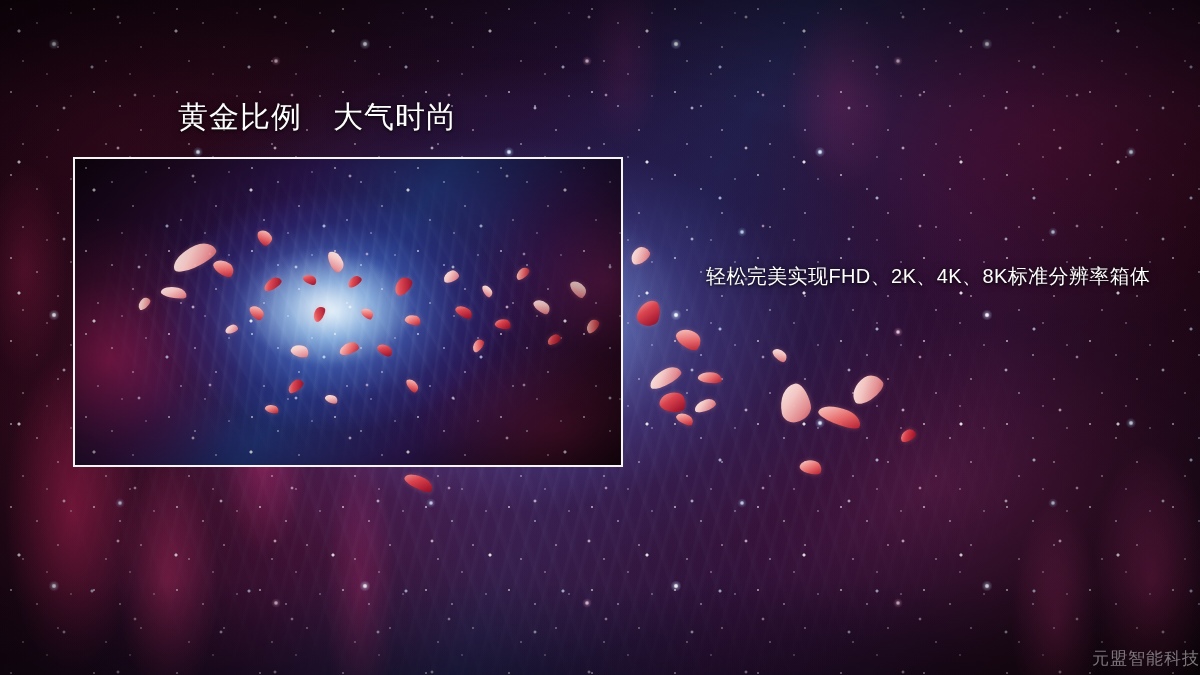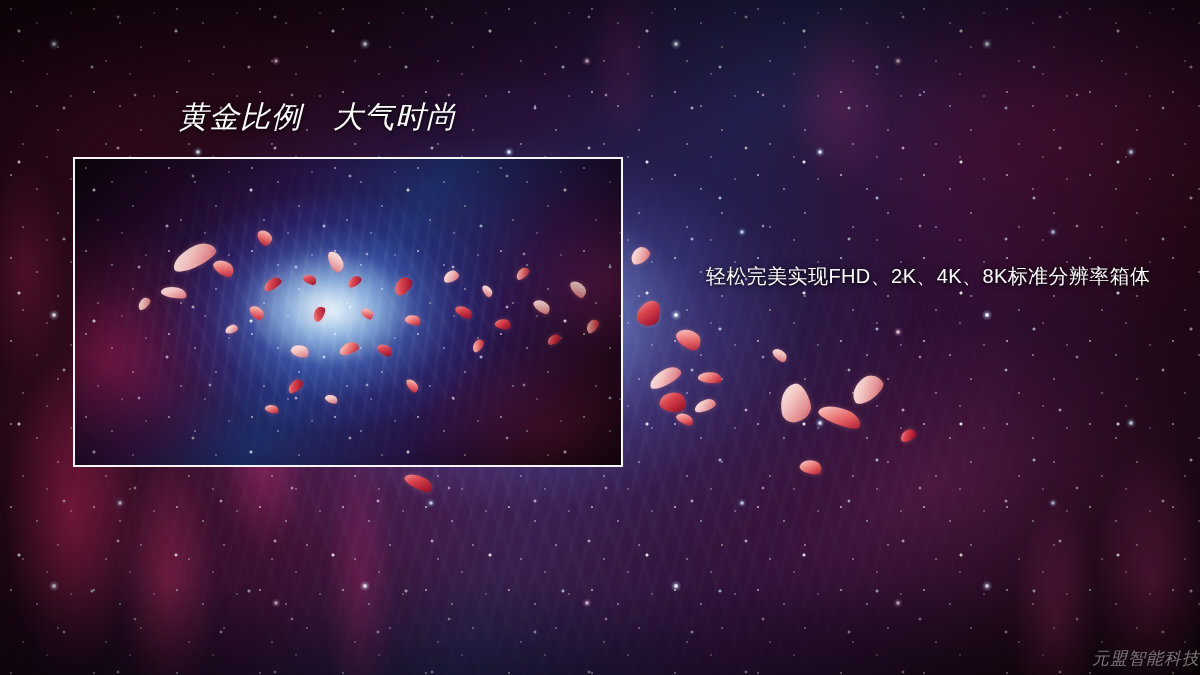--- a/index.html
+++ b/index.html
@@ -284,21 +284,20 @@
   .title {
     position: absolute;
     left: 178px;
     top: 102px;
     font-size: 30px;
     line-height: 1;
     letter-spacing: 1px;
     color: #ffffff;
     white-space: pre;
     text-shadow: 0 0 10px rgba(0,0,0,0.55), 0 1px 3px rgba(0,0,0,0.7);
-    font-style: italic;
   }
 
   .body-text {
     position: absolute;
     left: 658px;
     top: 256px;
     width: 520px;
     margin-left: 48px;
   }
   .body-line {
@@ -312,21 +311,20 @@
 
   .watermark {
     position: absolute;
     right: 0px;
     bottom: 8px;
     font-size: 17px;
     line-height: 1;
     color: rgba(150,148,150,0.80);
     letter-spacing: 1px;
     white-space: pre;
-    font-style: italic;
   }
 </style>
 </head>
 <body>
 
 <div class="slide">
 
   <div class="bg-layer bg-base"></div>
   <div class="bg-layer bg-core"></div>
   <div class="bg-layer bg-filaments"></div>

